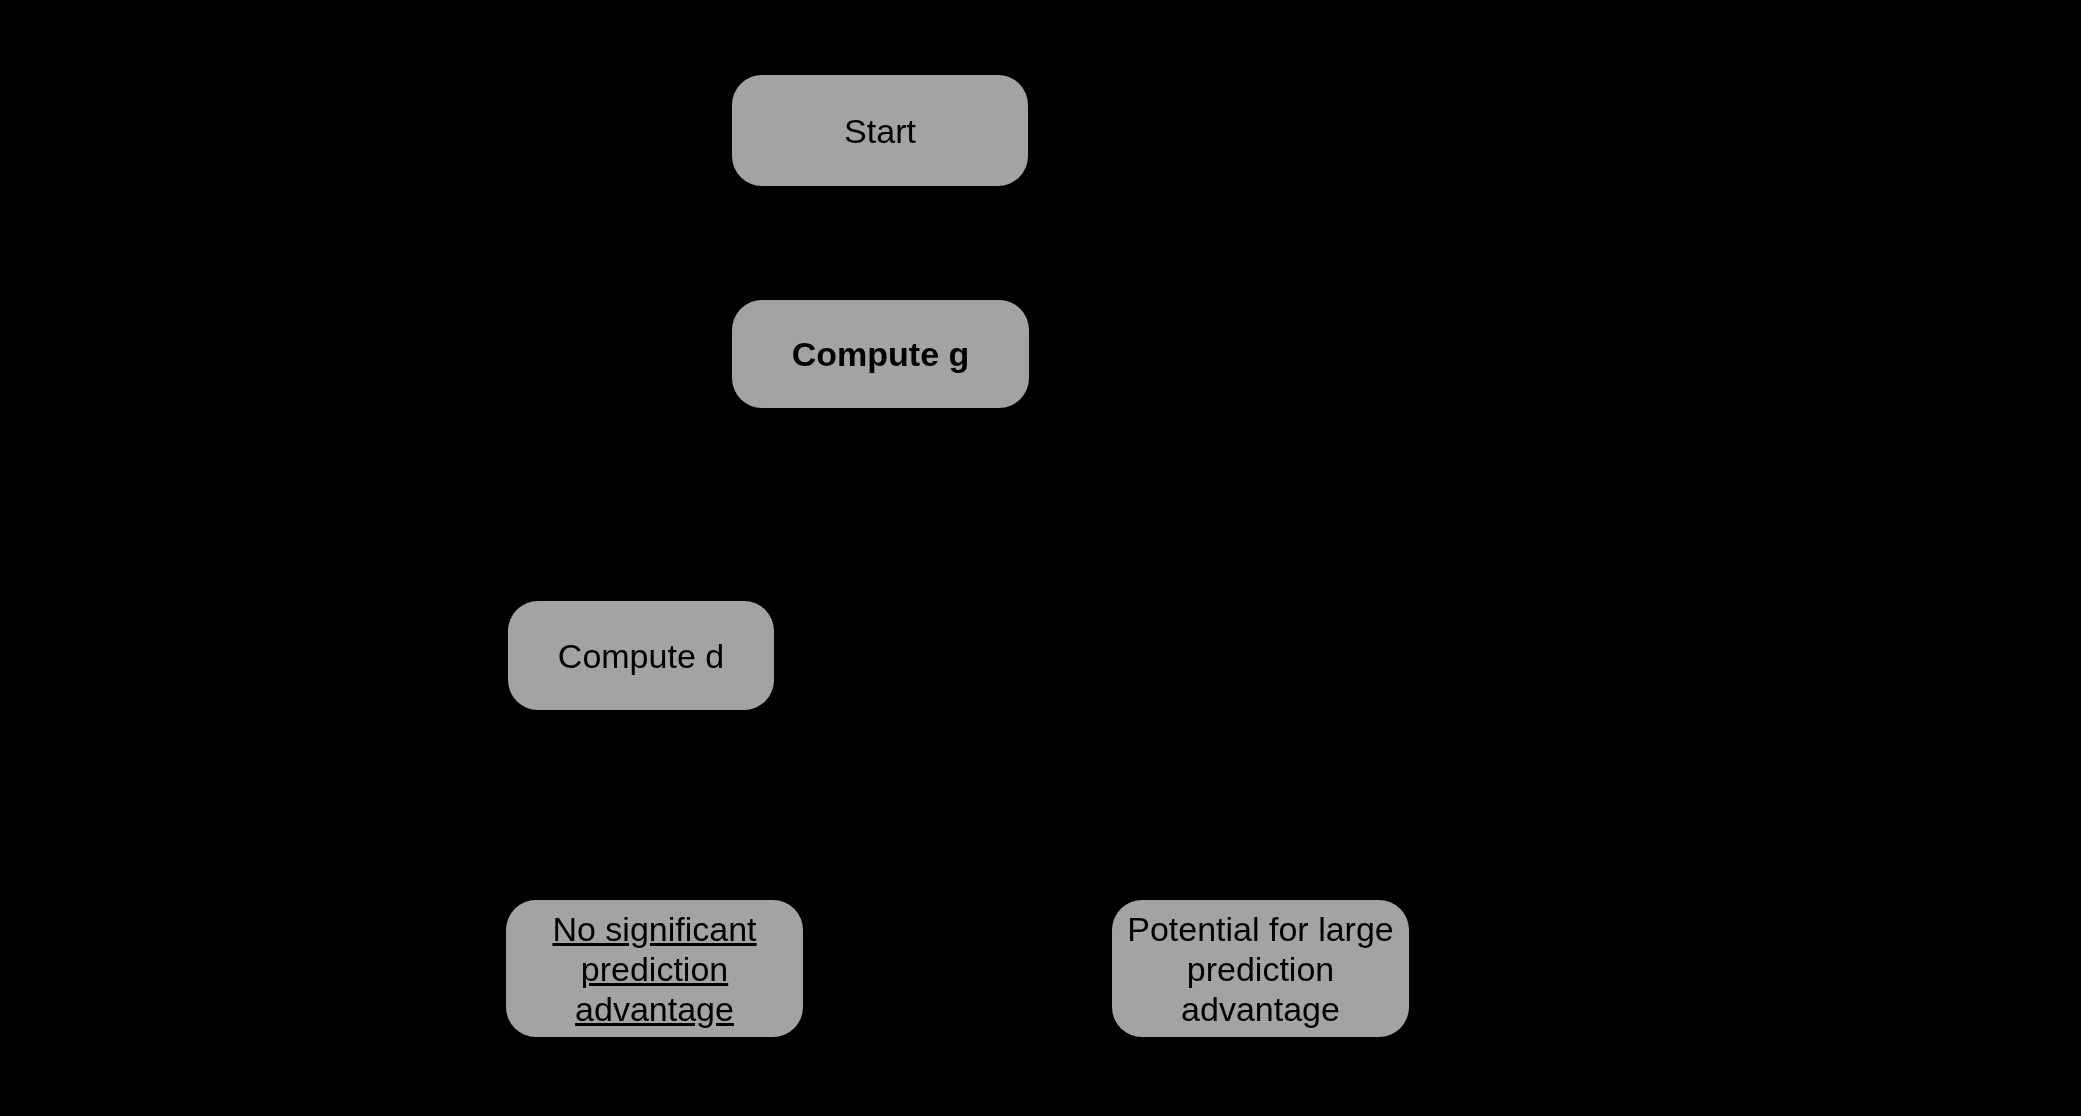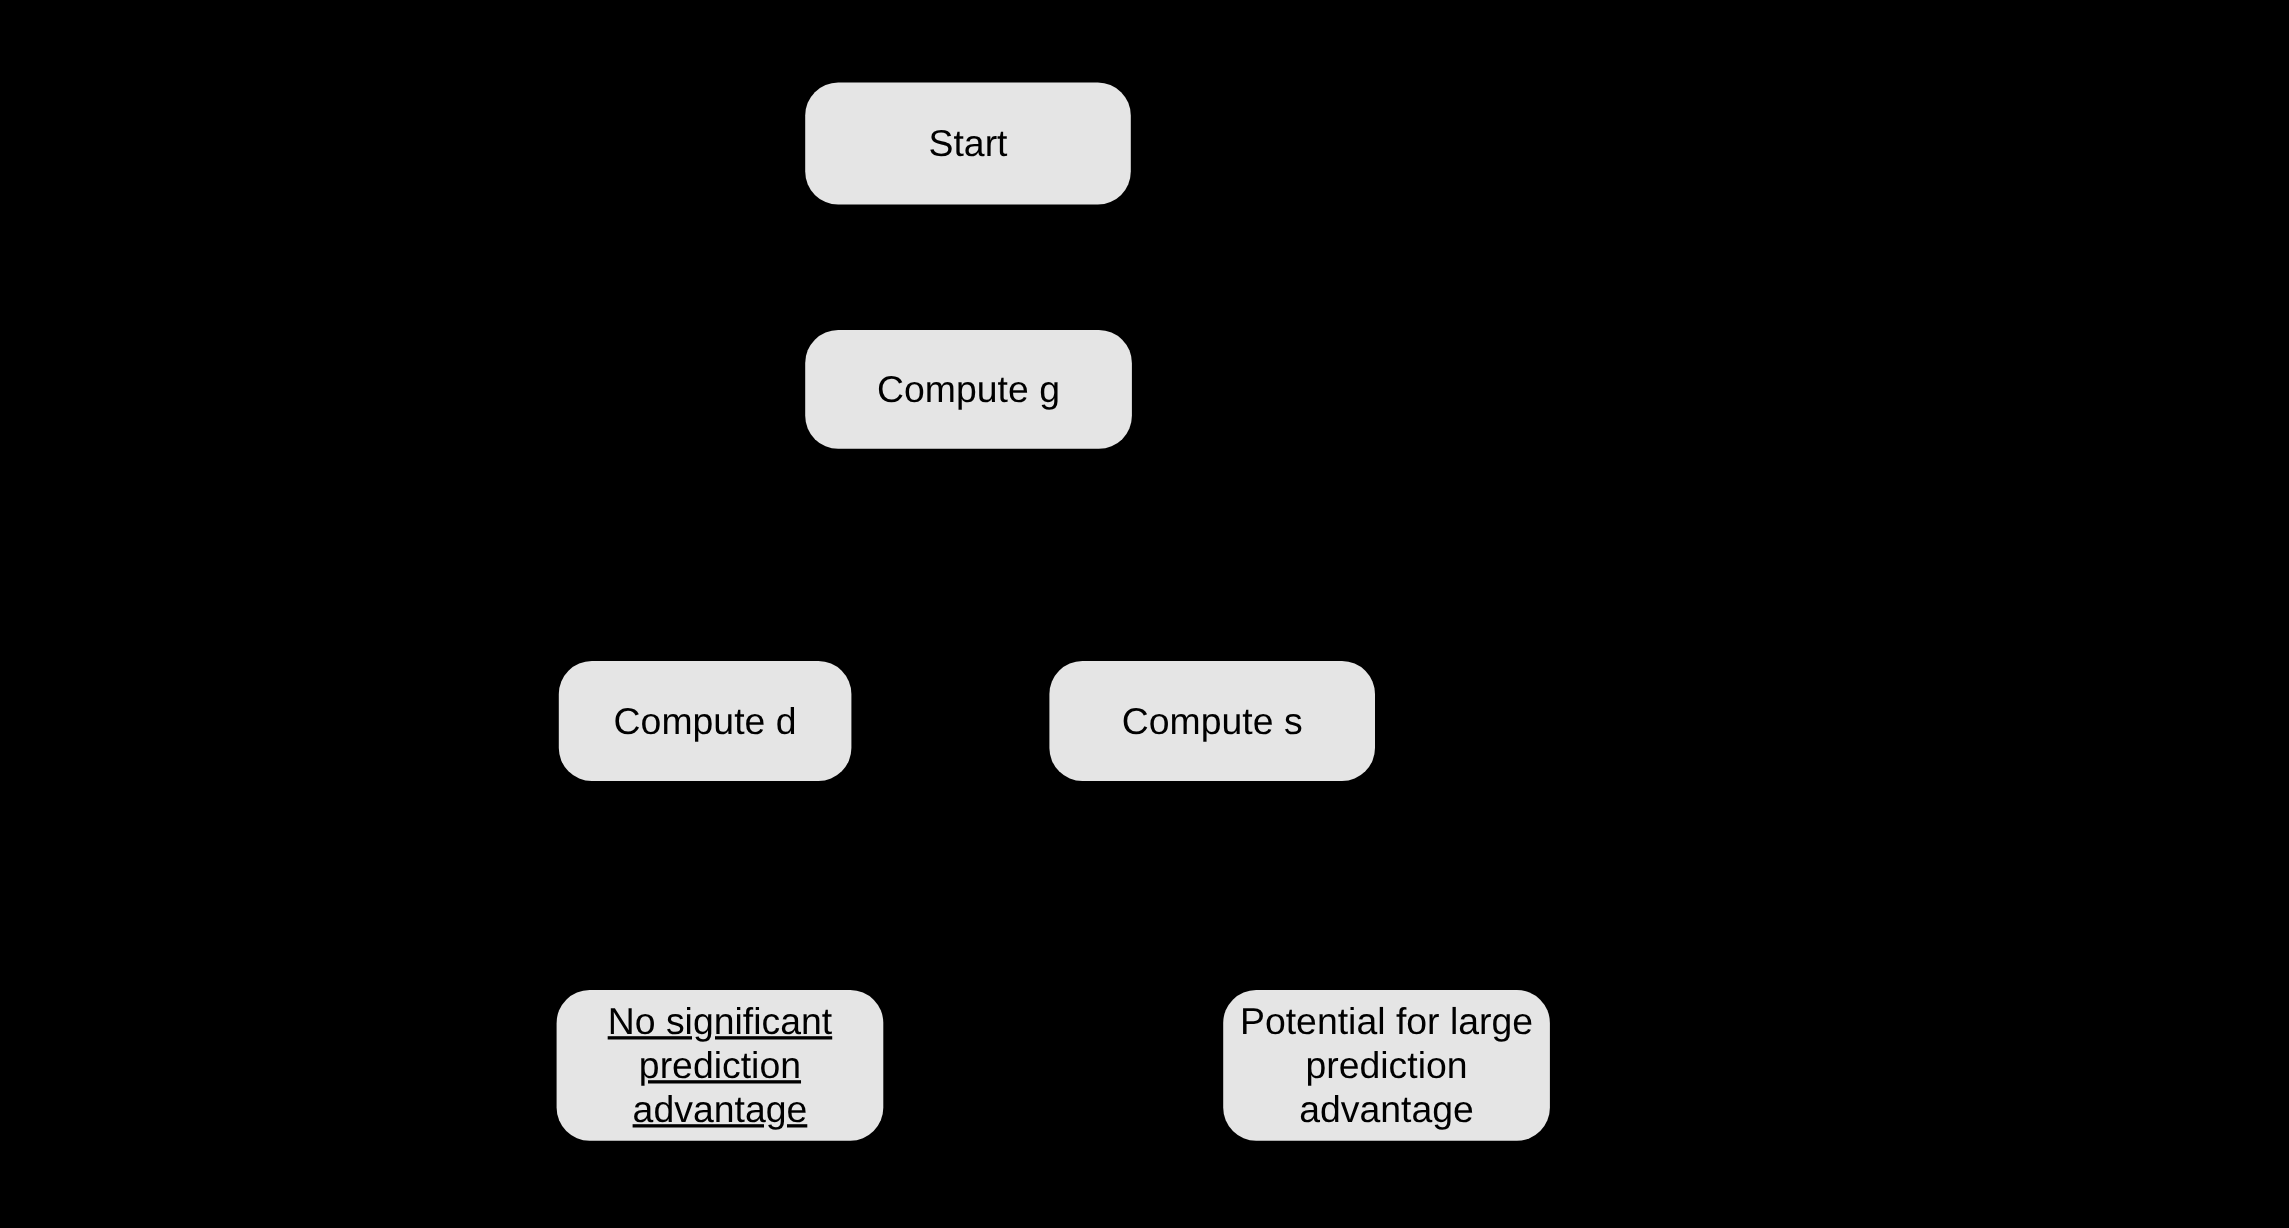--- a/index.html
+++ b/index.html
@@ -11,49 +11,48 @@
     position: relative;
     width: 2081px;
     height: 1116px;
     background: #000000;
     overflow: hidden;
     font-family: "Liberation Sans", "DejaVu Sans", sans-serif;
   }
   .node {
     position: absolute;
     box-sizing: border-box;
-    background: #e5e5e5;
+    background: #a3a3a3;
     color: #000000;
     border-radius: 30px;
     display: flex;
     align-items: center;
     justify-content: center;
     text-align: center;
     font-size: 34px;
     line-height: 40px;
     padding: 4px 14px;
   }
   
   .node-start            { left: 732px;  top: 75px;  width: 296px; height: 111px; }
-  .node-compute-g        { left: 732px;  top: 300px; width: 297px; height: 108px; }
+  .node-compute-g        { left: 732px;  top: 300px; width: 297px; height: 108px; font-weight: bold; }
   .node-compute-d        { left: 508px;  top: 601px; width: 266px; height: 109px; }
   .node-compute-s        { left: 954px;  top: 601px; width: 296px; height: 109px; }
   .node-no-advantage     { left: 506px;  top: 900px; width: 297px; height: 137px; text-decoration: underline; }
   .node-large-advantage  { left: 1112px; top: 900px; width: 297px; height: 137px; }
 </style>
 </head>
 <body>
 
 <div class="canvas">
 
   <div class="node node-start">Start</div>
 
   <div class="node node-compute-g">Compute g</div>
 
   <div class="node node-compute-d">Compute d</div>
 
-  <div class="node node-compute-s">Compute s</div>
 
   <div class="node node-no-advantage">No significant prediction advantage</div>
 
   <div class="node node-large-advantage">Potential for large prediction advantage</div>
 
 </div>
 
 </body></html>

